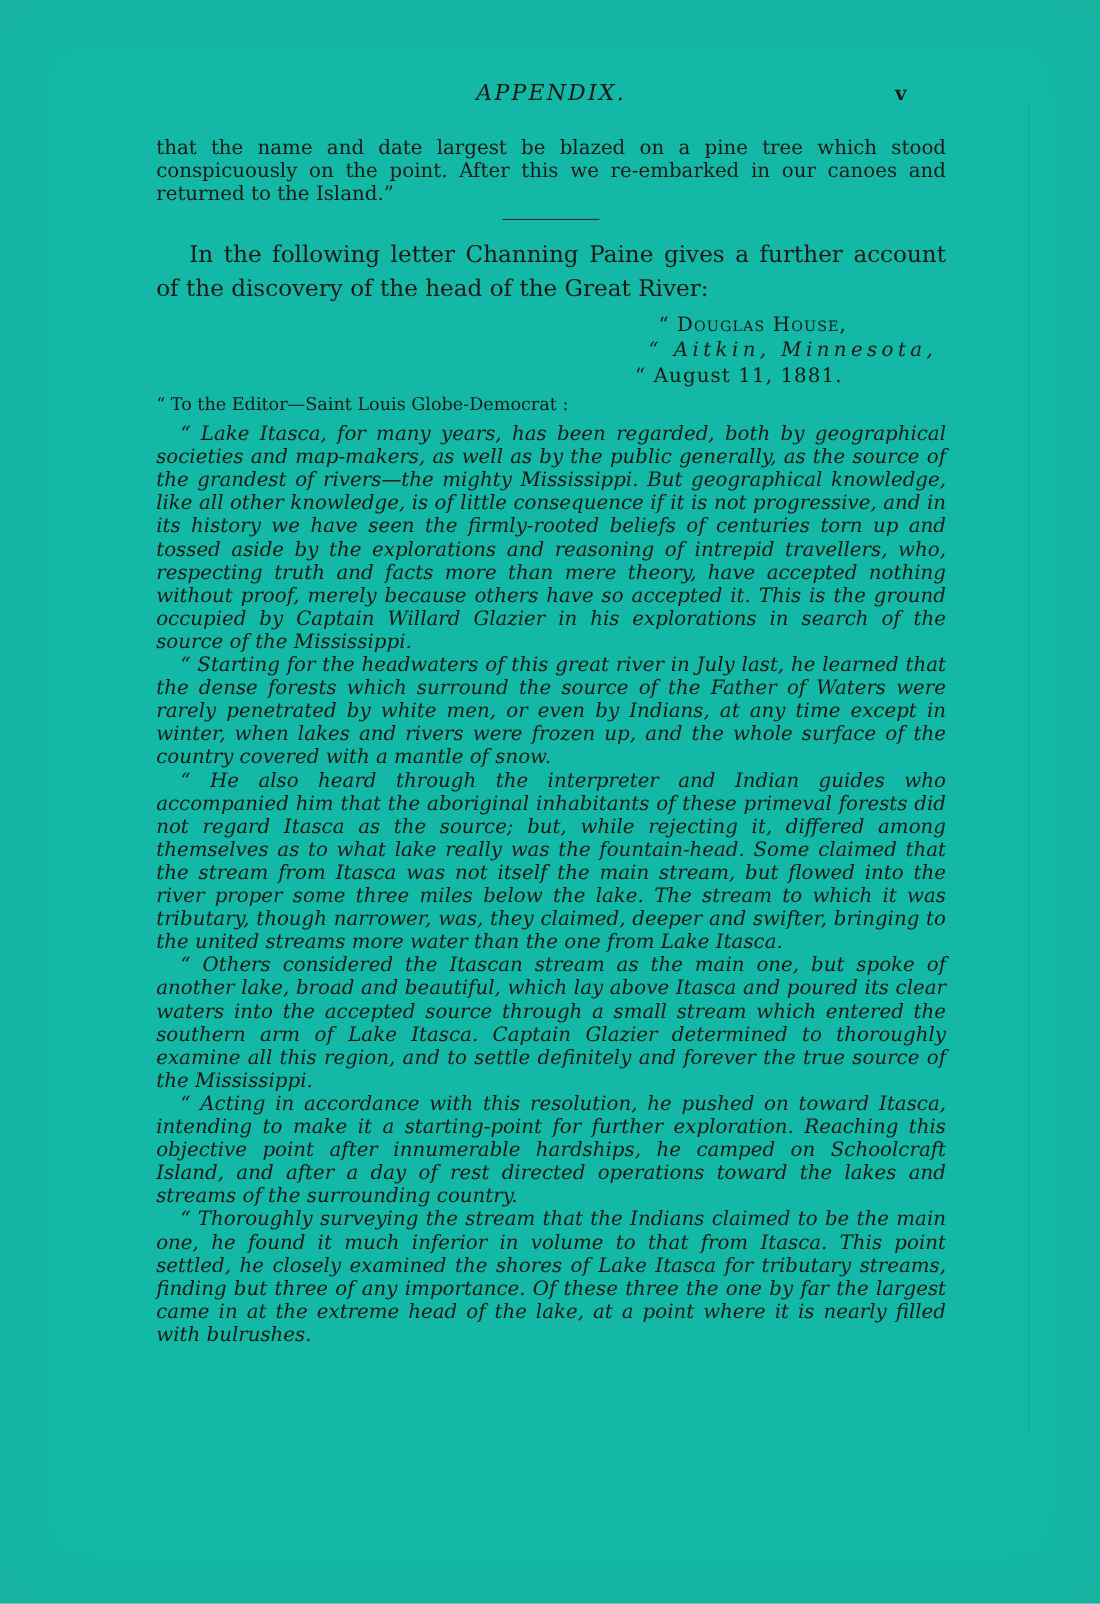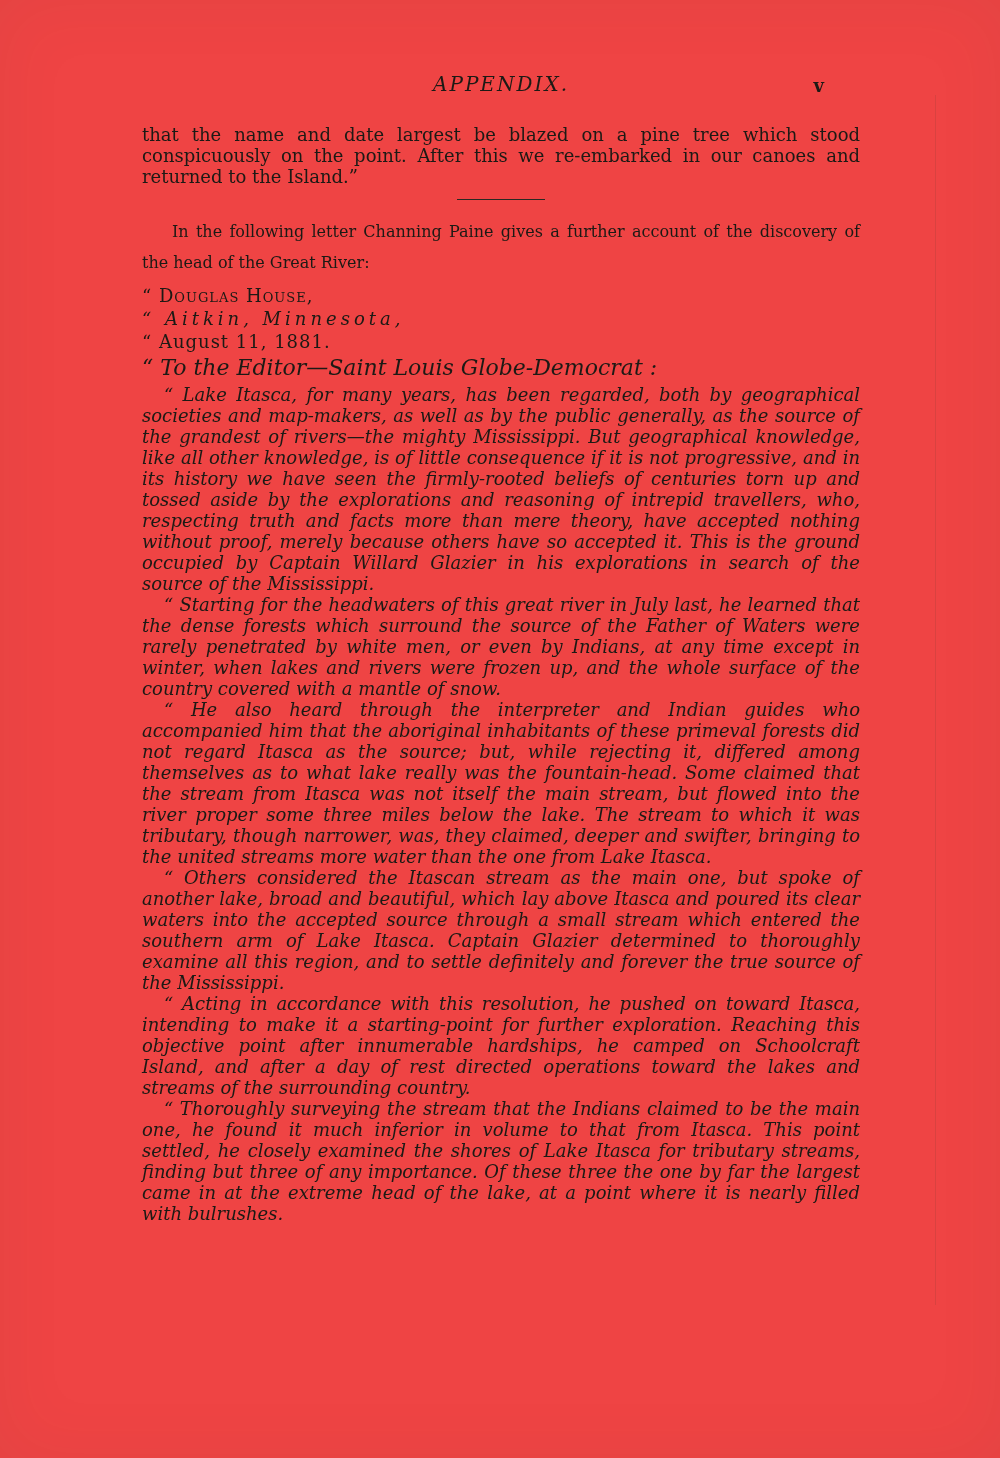--- a/index.html
+++ b/index.html
@@ -3,43 +3,43 @@
 <meta charset="utf-8">
 <style>
   * { margin:0; padding:0; box-sizing:border-box; }
   html,body { background:#e8e6e1; }
   body { font-family:"DejaVu Serif","Liberation Serif",serif; }
 
   .page {
     position:relative;
     width:1000px; height:1458px;
     margin:0 auto;
-    background:#ef4444;
+    background:#14b8a6;
     color:#1c1a15;
     overflow:hidden;
     padding:72px 140px 0 142px;
     box-shadow: inset 0 0 70px rgba(80,70,50,0.07);
   }
 
   .header { position:relative; text-align:center; margin-bottom:26px; height:26px; }
   .running-head { font-style:italic; font-size:20px; letter-spacing:2px; display:inline-block; }
   .page-number { position:absolute; right:36px; top:3px; font-size:18px; font-weight:bold; }
 
   .cont-para { font-size:18px; line-height:21px; text-align:justify; }
 
   .divider { width:88px; height:1px; background:#2b2922; margin:12px auto 16px; }
 
-  .intro-para { font-size:16px; line-height:31px; text-align:justify; text-indent:30px; margin-bottom:6px; }
+  .intro-para { font-size:21px; line-height:31px; text-align:justify; text-indent:30px; margin-bottom:6px; }
 
-  .letterhead { text-align:left; font-size:18px; line-height:23px; }
+  .letterhead { text-align:right; font-size:18px; line-height:23px; }
   .lh-house  { font-variant:small-caps; letter-spacing:1px; margin-right:90px; }
   .lh-place  { font-style:italic; letter-spacing:4px; margin-right:8px; }
-  .lh-date   { letter-spacing:1px; margin-right:44px; }
+  .lh-date   { letter-spacing:1px; margin-right:94px; }
 
-  .salutation { font-style:italic; font-size:22px; line-height:24px; margin:3px 0 4px; }
+  .salutation { font-size:16px; line-height:24px; margin:3px 0 4px; }
 
   .body-para { font-size:18px; line-height:21px; text-align:justify; text-indent:22px;font-style:italic; }
 
   .scan-line {
     position:absolute; right:64px; top:95px;
     width:1px; height:1210px;
     background:rgba(60,55,45,0.12);
   }
 </style>
 </head>

